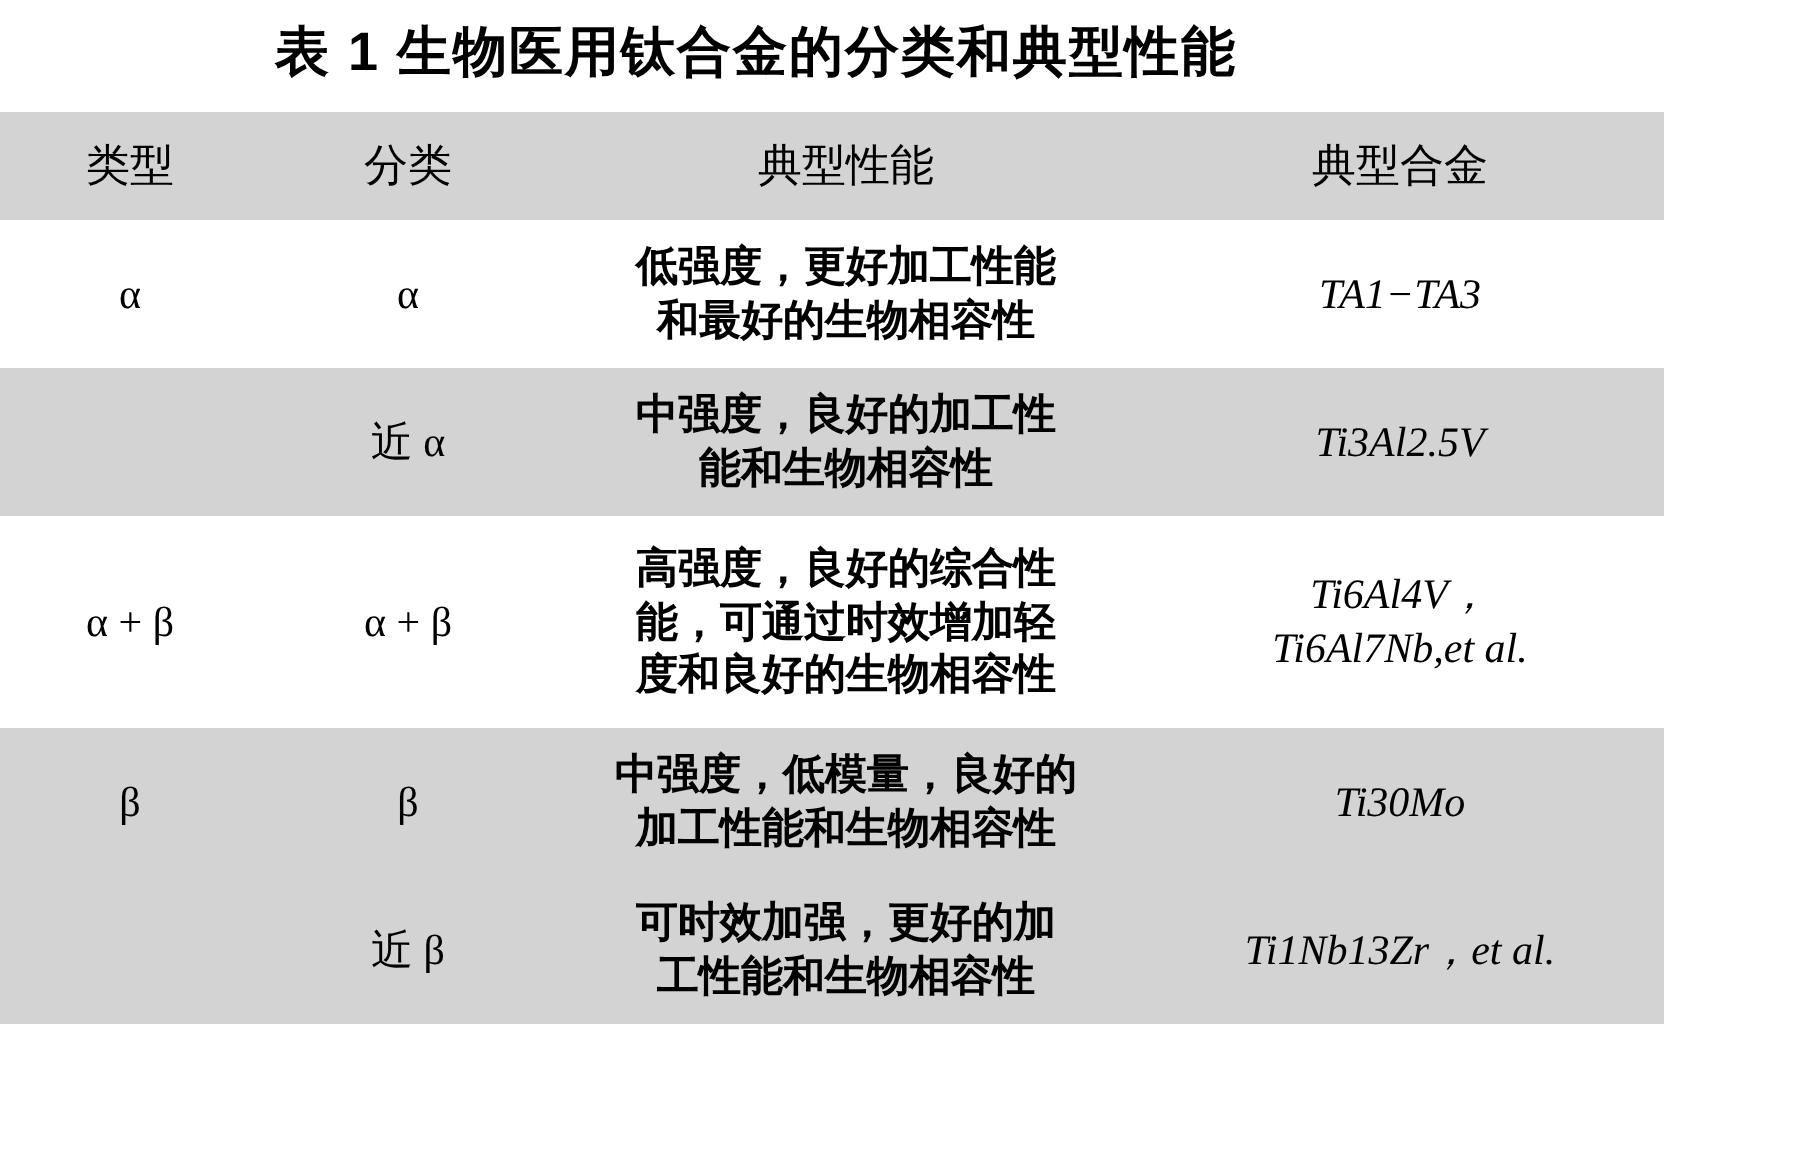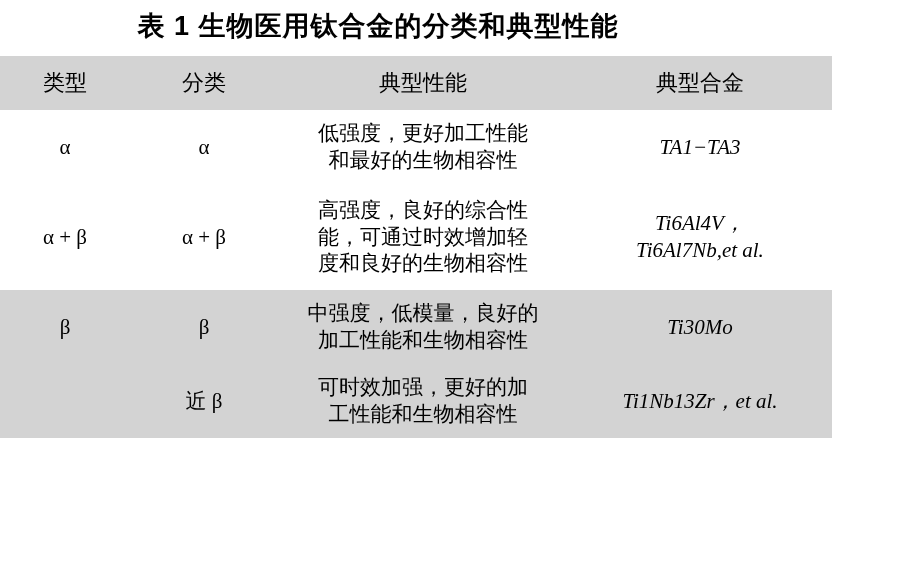--- a/index.html
+++ b/index.html
@@ -63,20 +63,21 @@
   }
   tr.band-light td {
     background: #ffffff;
   }
   td.cell-type, td.cell-class {
     font-size: 22px;
   }
   td.cell-prop {
     font-size: 21px;
     line-height: 1.3;
+    font-weight: bold;
   }
   td.cell-alloy {
     font-size: 21px;
     line-height: 1.3;
     font-style: italic;
   }
   .row-h2 td { height: 66px; }
   .row-h3 td { height: 98px; }
 </style>
 </head>
@@ -104,20 +105,26 @@
       </thead>
       <tbody>
 
         <tr class="band-light row-h2">
           <td class="cell-type">α</td>
           <td class="cell-class">α</td>
           <td class="cell-prop">低强度，更好加工性能<br>和最好的生物相容性</td>
           <td class="cell-alloy">TA1−TA3</td>
         </tr>
 
+        <tr class="band-dark row-h2">
+          <td class="cell-type"></td>
+          <td class="cell-class">近 α</td>
+          <td class="cell-prop">中强度，良好的加工性<br>能和生物相容性</td>
+          <td class="cell-alloy">Ti3Al2.5V</td>
+        </tr>
 
         <tr class="band-light row-h3">
           <td class="cell-type">α + β</td>
           <td class="cell-class">α + β</td>
           <td class="cell-prop">高强度，良好的综合性<br>能，可通过时效增加轻<br>度和良好的生物相容性</td>
           <td class="cell-alloy">Ti6Al4V，<br>Ti6Al7Nb,et al.</td>
         </tr>
 
         <tr class="band-dark row-h2">
           <td class="cell-type">β</td>

